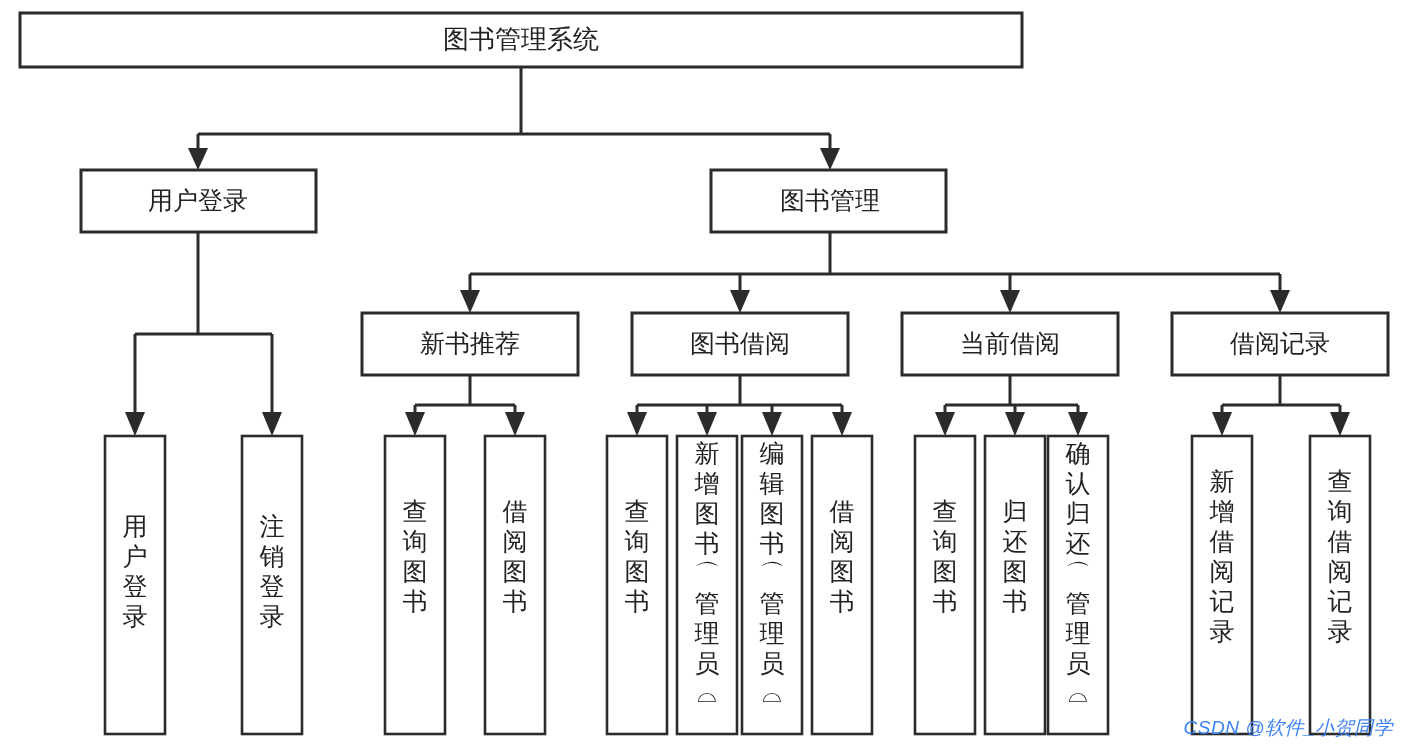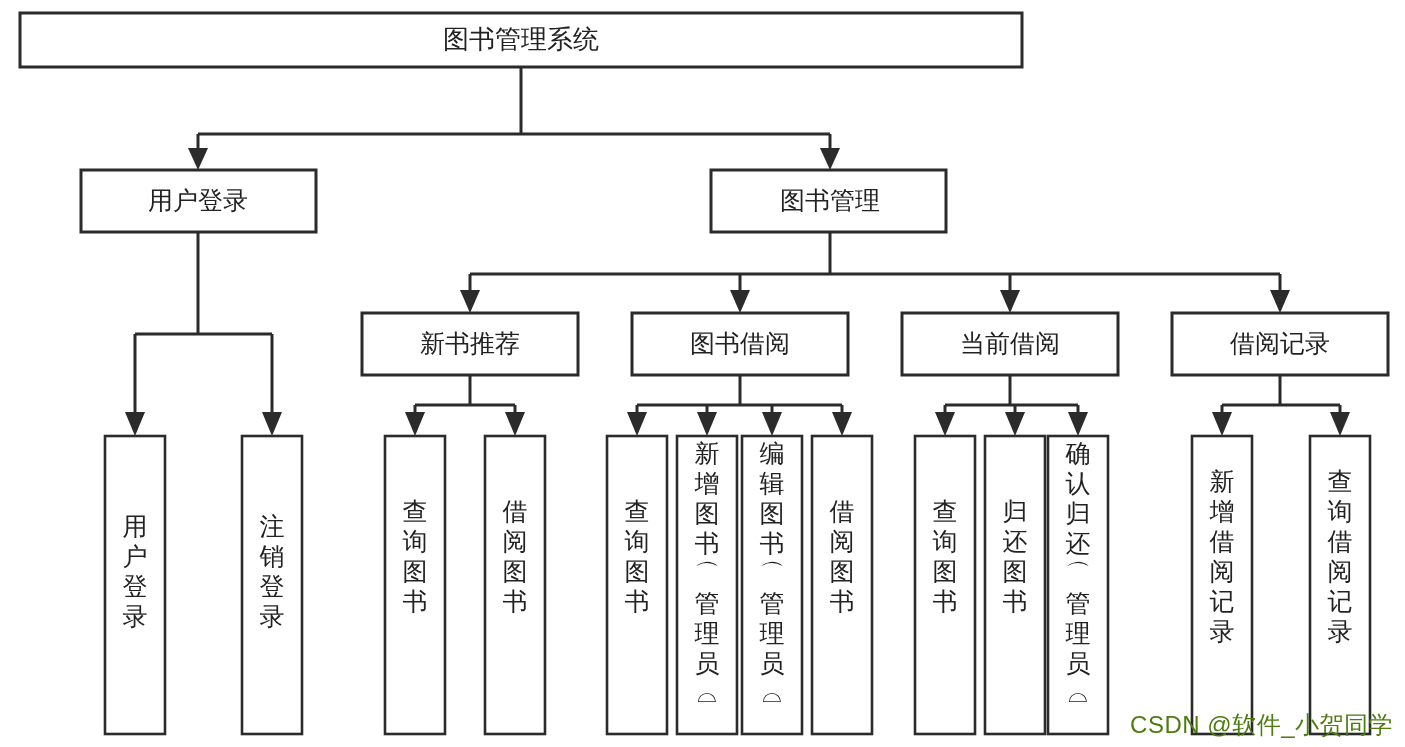--- a/index.html
+++ b/index.html
@@ -58,24 +58,25 @@
     font-family: "Liberation Sans", "DejaVu Sans", sans-serif;
     fill: #222222;
     font-size: 25px;
     text-anchor: middle;
   }
   .watermark {
     position: absolute;
     right: 12px;
     bottom: 6px;
     font-family: "Liberation Sans", "DejaVu Sans", sans-serif;
-    font-size: 24px;
-    color: #4d7c0f;
+    font-size: 19px;
+    color: #3b82f6;
     white-space: nowrap;
     letter-spacing: 0.5px;
+    font-style: italic;
   }
 </style>
 </head>
 <body>
 
 <div id="diagram-root">
   <svg class="flow" viewBox="0 0 1405 747" xmlns="http://www.w3.org/2000/svg">
 
     <g>
 

